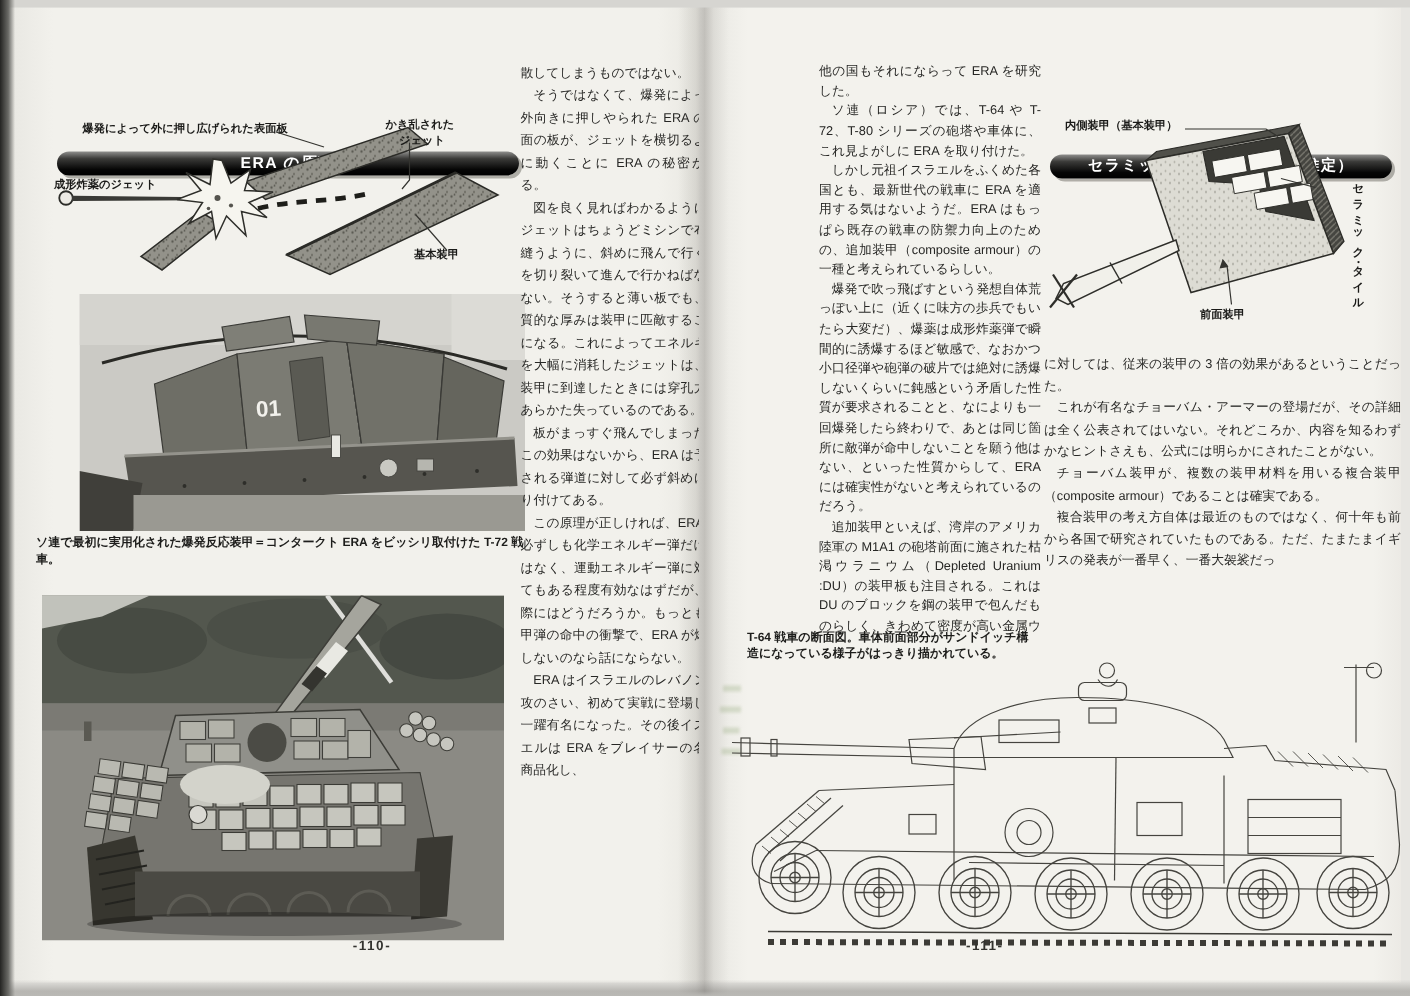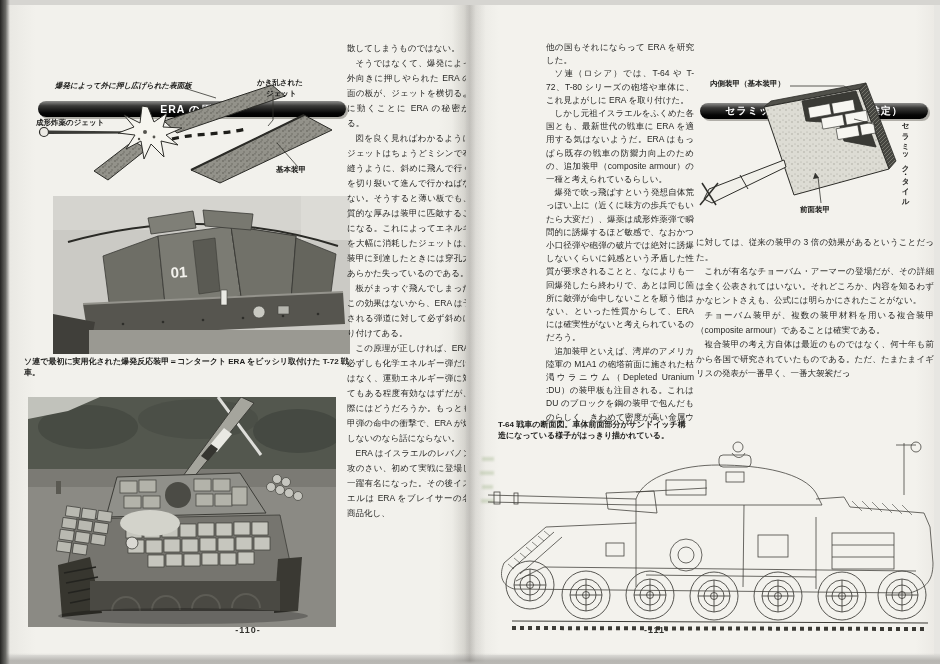--- a/index.html
+++ b/index.html
@@ -80,21 +80,21 @@
       <circle cx="118" cy="62" r="1.4" fill="#55544e"></circle>
       <circle cx="103" cy="64" r="1.2" fill="#55544e"></circle>
 
       <path d="M136,64 C160,58 184,60 210,54" fill="none" stroke="#1e1e1a" stroke-width="3.2" stroke-dasharray="7 6"></path>
 
       <line x1="148" y1="13" x2="180" y2="23" stroke="#33332f" stroke-width="0.8"></line>
       <polyline points="237,20 237,45 232,51" fill="none" stroke="#33332f" stroke-width="0.8"></polyline>
       <line x1="262" y1="92" x2="241" y2="68" stroke="#33332f" stroke-width="0.8"></line>
     </svg>
 
-    <div class="dlabel" style="left:47px;top:76px;font-style:italic;">爆発によって外に押し広げられた表面板</div>
+    <div class="dlabel" style="left:47px;top:76px;">爆発によって外に押し広げられた表面板</div>
     <div class="dlabel" style="left:249px;top:73px;">かき乱された</div>
     <div class="dlabel" style="left:258px;top:84px;">ジェット</div>
     <div class="dlabel" style="left:28px;top:113px;">成形炸薬のジェット</div>
     <div class="dlabel" style="left:268px;top:160px;">基本装甲</div>
 
 
     <svg class="abs" style="left:45px;top:191px;" width="297" height="158" viewBox="0 0 297 158">
       <rect width="297" height="158" fill="#cbcac5"></rect>
       <rect width="297" height="34" fill="#d5d4cf"></rect>
       <rect x="248" y="0" width="49" height="44" fill="#dcdbd6"></rect>

